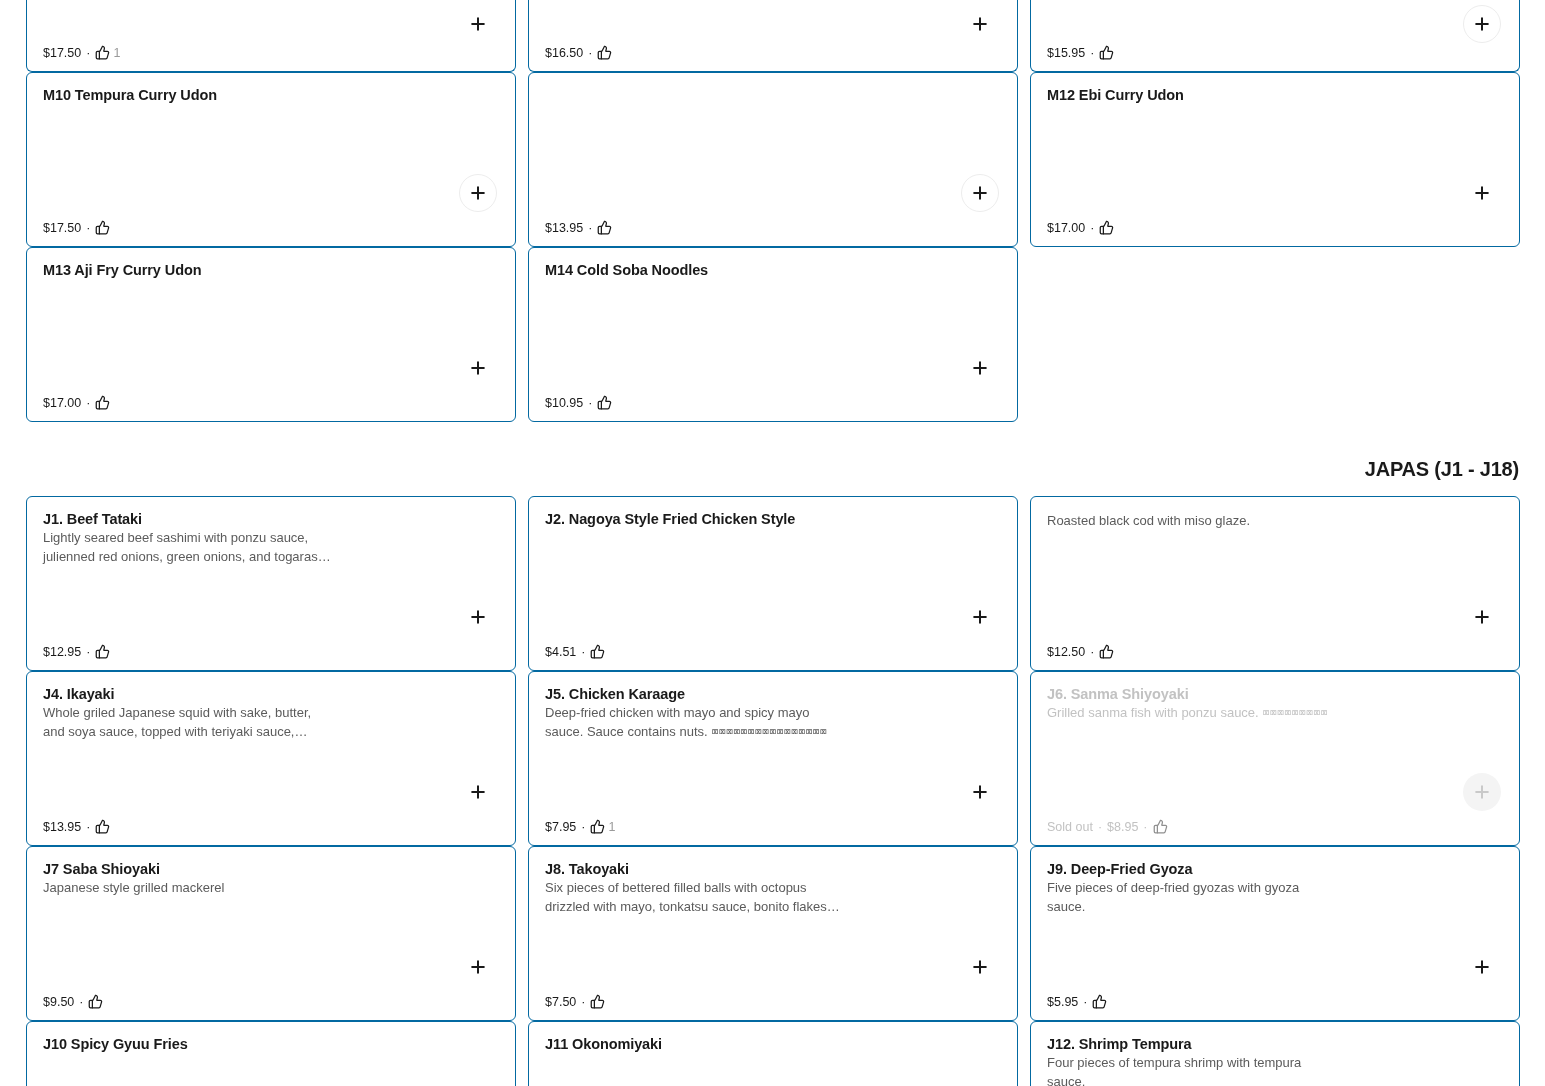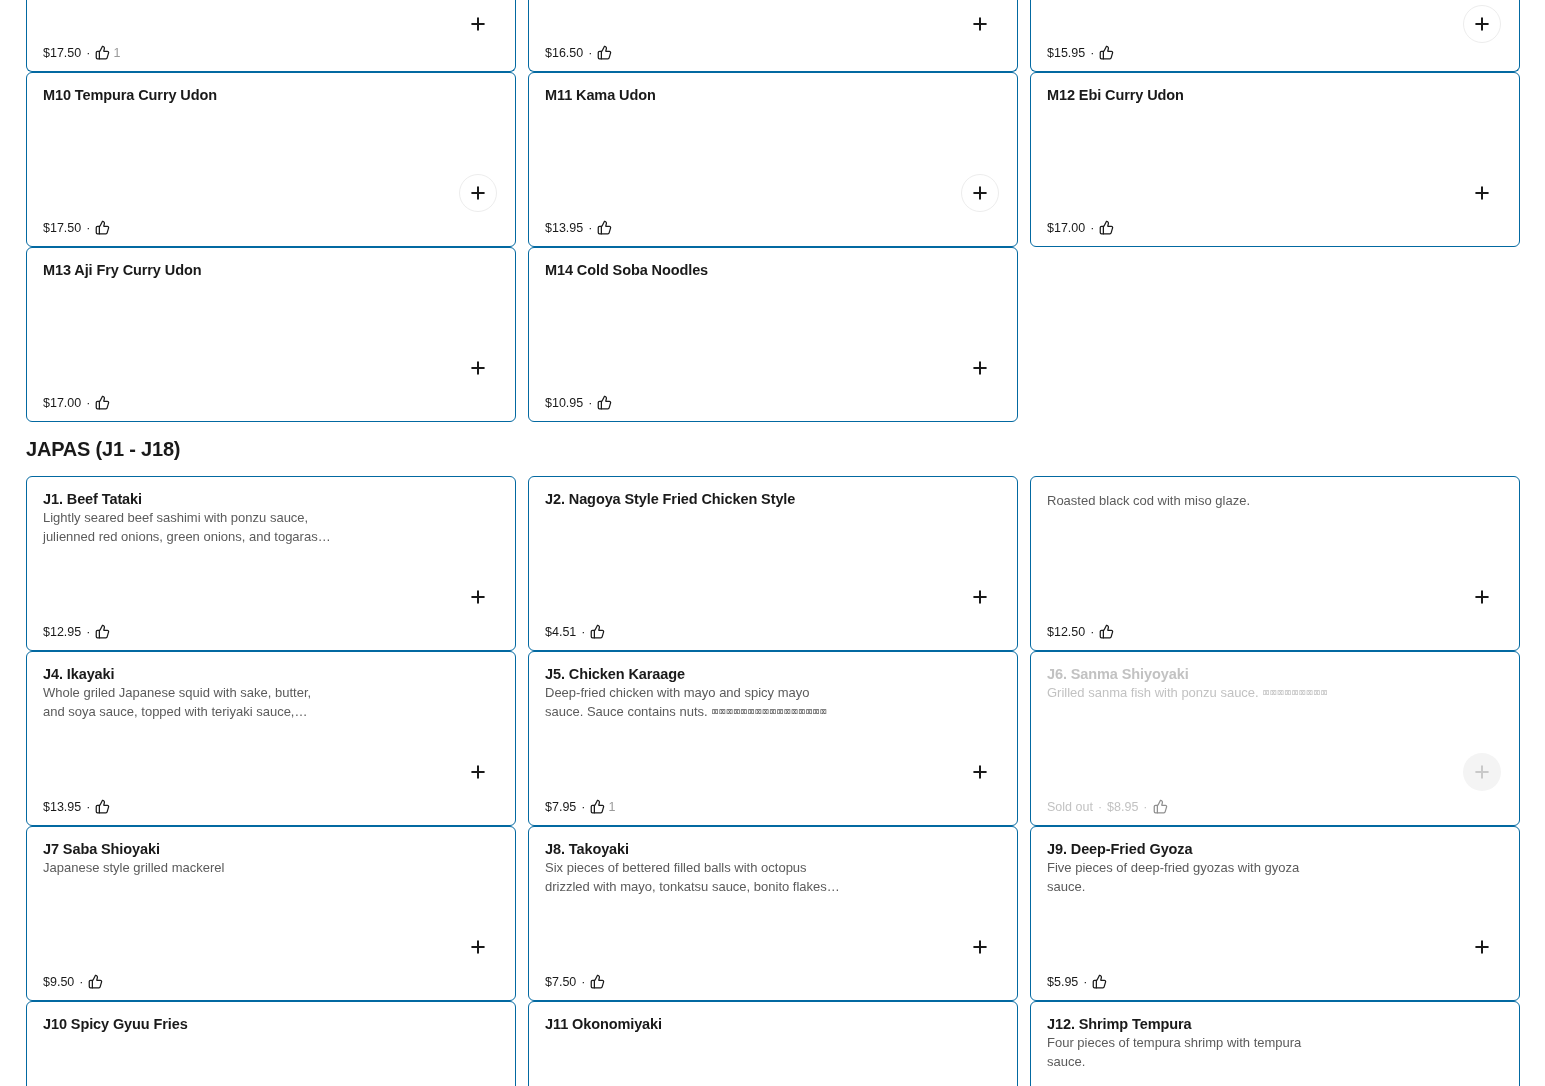--- a/index.html
+++ b/index.html
@@ -124,23 +124,24 @@
   .card.soldout .card-footer { color: #c2c2c2; }
   .card.soldout .thumb-icon  { color: #8f8f8f; }
   .card.soldout .dot         { color: #c2c2c2; }
 
   
   .section-heading {
     font-size: 20px;
     font-weight: 700;
     color: #1a1a1a;
     padding: 0 26px;
-    margin-top: 16px;
+    margin-top: 36px;
     margin-bottom: 15px;
     letter-spacing: -0.2px;
+    text-align: right;
   }
 
   
   .tofu {
     font-family: "DejaVu Sans Mono", monospace;
     letter-spacing: 0px;
     font-size: 12px;
   }
 
   .spacer-cell { visibility: hidden; }
@@ -217,21 +218,20 @@
               </svg>
             </span>
           </div>
           <button class="plus-btn ringed">
             <svg width="20" height="20" viewBox="0 0 24 24" fill="none" stroke="currentColor" stroke-width="2.4" stroke-linecap="round">
               <path d="M12 5v14M5 12h14"></path>
             </svg>
           </button>
         </div>
         <div class="card h-short">
-          <div class="card-title">M11 Kama Udon</div>
           <div class="card-footer">
             <span class="price">$13.95</span>
             <span class="dot">·</span>
             <span class="thumb-icon">
               <svg width="15" height="15" viewBox="0 0 24 24" fill="none" stroke="currentColor" stroke-width="2" stroke-linecap="round" stroke-linejoin="round">
                 <path d="M7 10v12"></path>
                 <path d="M15 5.88 14 10h5.83a2 2 0 0 1 1.92 2.56l-2.33 8A2 2 0 0 1 17.5 22H4a2 2 0 0 1-2-2v-8a2 2 0 0 1 2-2h2.76a2 2 0 0 0 1.79-1.11L12 2a3.13 3.13 0 0 1 3 3.88Z"></path>
               </svg>
             </span>
           </div>

